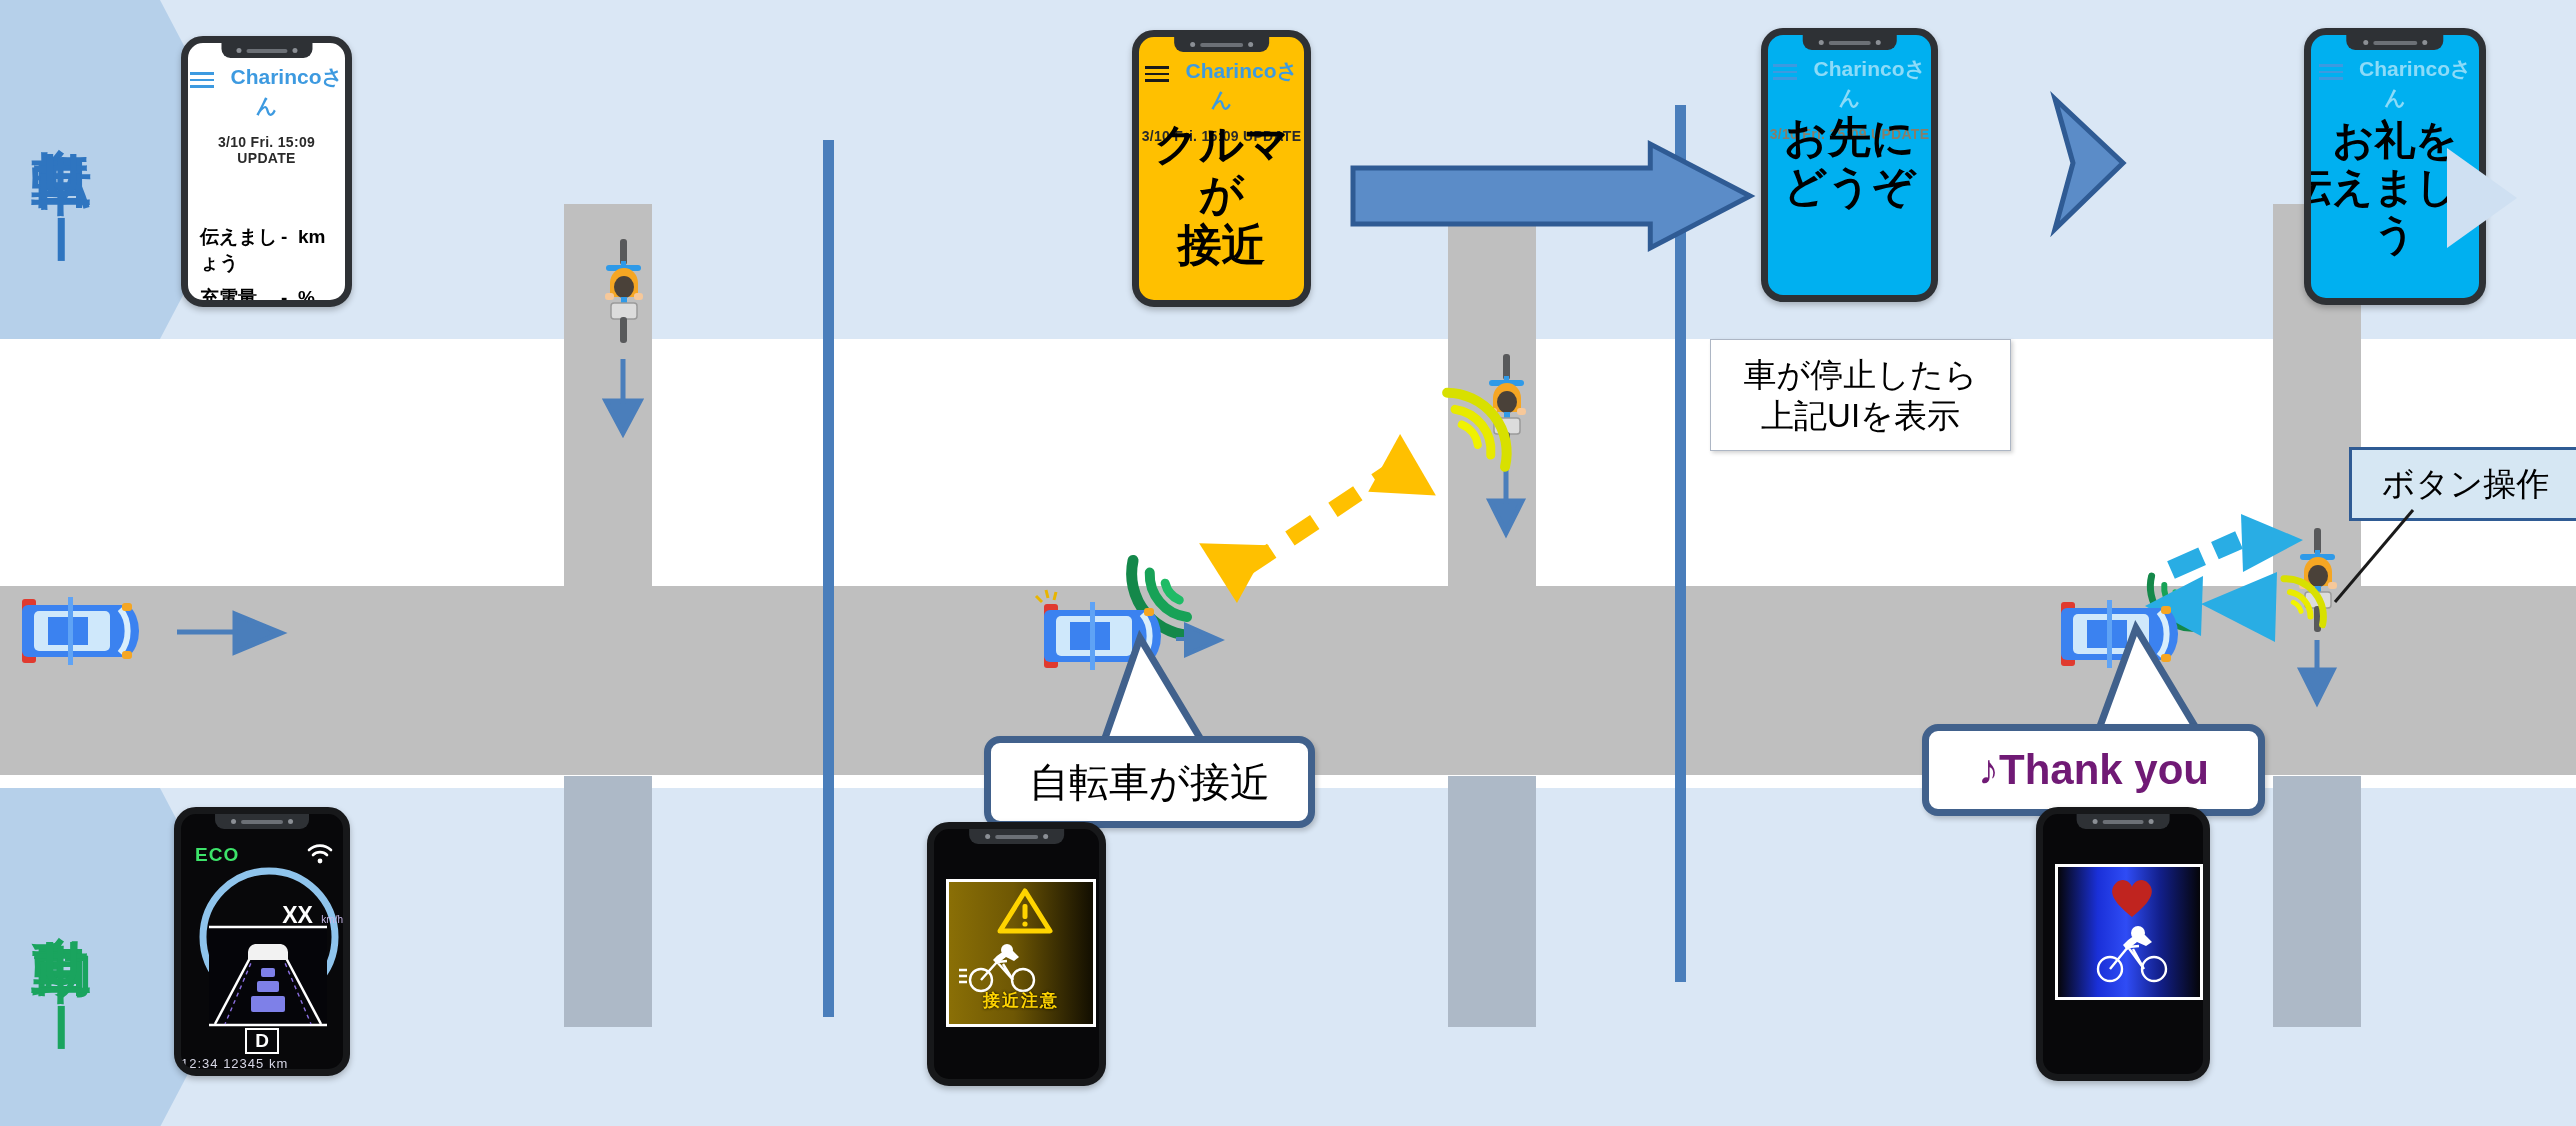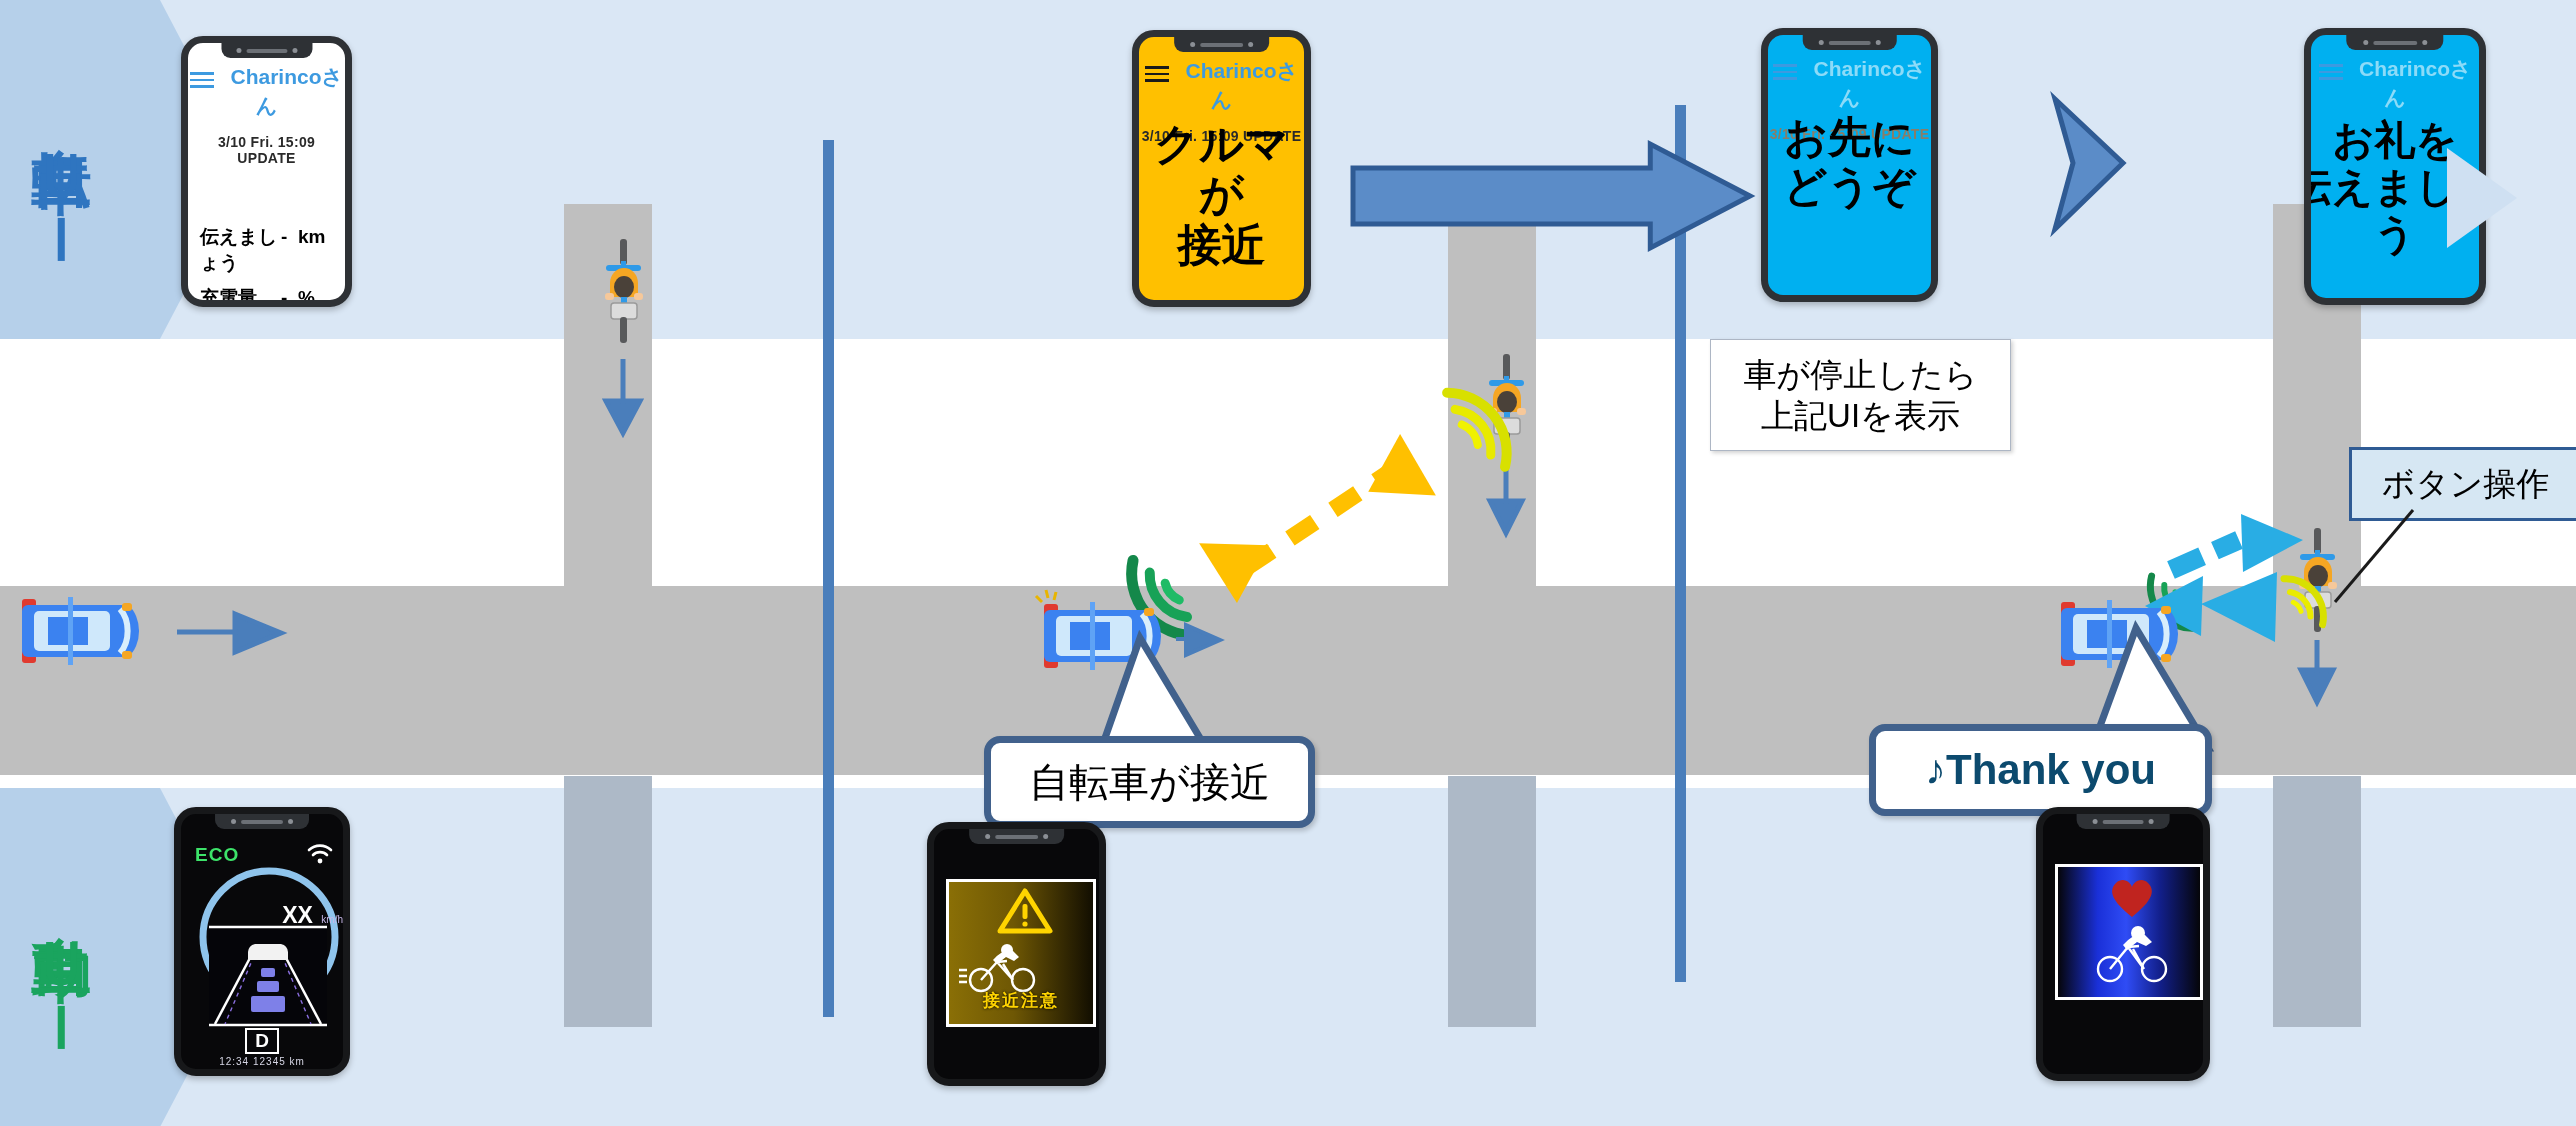--- a/index.html
+++ b/index.html
@@ -354,21 +354,21 @@
     <rect x="28" y="24" width="40" height="28" fill="#3b82f0"></rect>
     <path d="M100,16 a20,28 0 0 1 0,44" fill="none" stroke="#d8eefc" stroke-width="6"></path>
     <rect x="102" y="10" width="10" height="8" rx="3" fill="#f5a623"></rect>
       <rect x="102" y="58" width="10" height="8" rx="3" fill="#f5a623"></rect>
     <rect x="48" y="4" width="5" height="68" fill="#5fa3f5"></rect>
   </svg>
 
   <svg class="abs" style="left:2084px;top:628px;" width="160" height="140" viewBox="0 0 160 140">
     <path d="M52,0 L8,120 L124,120 Z" fill="#fff" stroke="#41618c" stroke-width="7"></path>
   </svg>
-  <div class="callout" style="left:1869px;top:724px;width:329px;height:78px;color:#0c4a6e;font-weight:bold;font-size:42px;">
+  <div class="callout" style="left:1922px;top:724px;width:329px;height:78px;color:#701a75;font-weight:bold;font-size:42px;">
     <span>♪Thank you</span>
   </div>
 
   <div class="notebox" style="left:1710px;top:339px;width:299px;height:110px;white-space:pre-line;">
     <span>車が停止したら
 上記UIを表示</span>
   </div>
   <div class="bluebox" style="left:2349px;top:447px;width:227px;height:68px;">
     <span>ボタン操作</span>
   </div>
@@ -412,21 +412,21 @@
       <path d="M45,30 L16,98" stroke="#8b6fe0" stroke-width="1.4" stroke-dasharray="4 4"></path>
       <path d="M73,30 L102,98" stroke="#8b6fe0" stroke-width="1.4" stroke-dasharray="4 4"></path>
       <path d="M46,18 h26 a9,9 0 0 1 7,8 v8 h-40 v-8 a9,9 0 0 1 7,-8 z" fill="#f2f2f2"></path>
       <rect x="52" y="42" width="14" height="9" rx="2" fill="#7e80e8"></rect>
       <rect x="48" y="55" width="22" height="11" rx="2" fill="#7e80e8"></rect>
       <rect x="42" y="70" width="34" height="16" rx="2" fill="#7e80e8"></rect>
     </svg>
     <div class="abs" style="left:0;right:0;top:214px;text-align:center;">
       <span style="display:inline-block;border:2.5px solid #fff;color:#fff;font-weight:bold;font-size:19px;padding:0 8px;">D</span>
     </div>
-    <div class="abs" style="left:0;right:0;top:242px;text-align:center;color:#d7d7e6;font-size:10px;letter-spacing:1px;">12:34  12345 km</div>
+    <div class="abs" style="left:0;right:0;top:242px;color:#d7d7e6;font-size:13px;letter-spacing:1px;">12:34  12345 km</div>
   </div>
 
   <div class="phone dark" style="left:927px;top:822px;width:179px;height:264px;">
     <div class="notch">
         <i></i>
         <span class="spk"></span>
         <i></i>
       </div>
     <div class="sbtn" style="top:60px;height:26px;background:#17181a;"></div>
     <div class="sbtn" style="top:96px;height:20px;background:#17181a;"></div>

